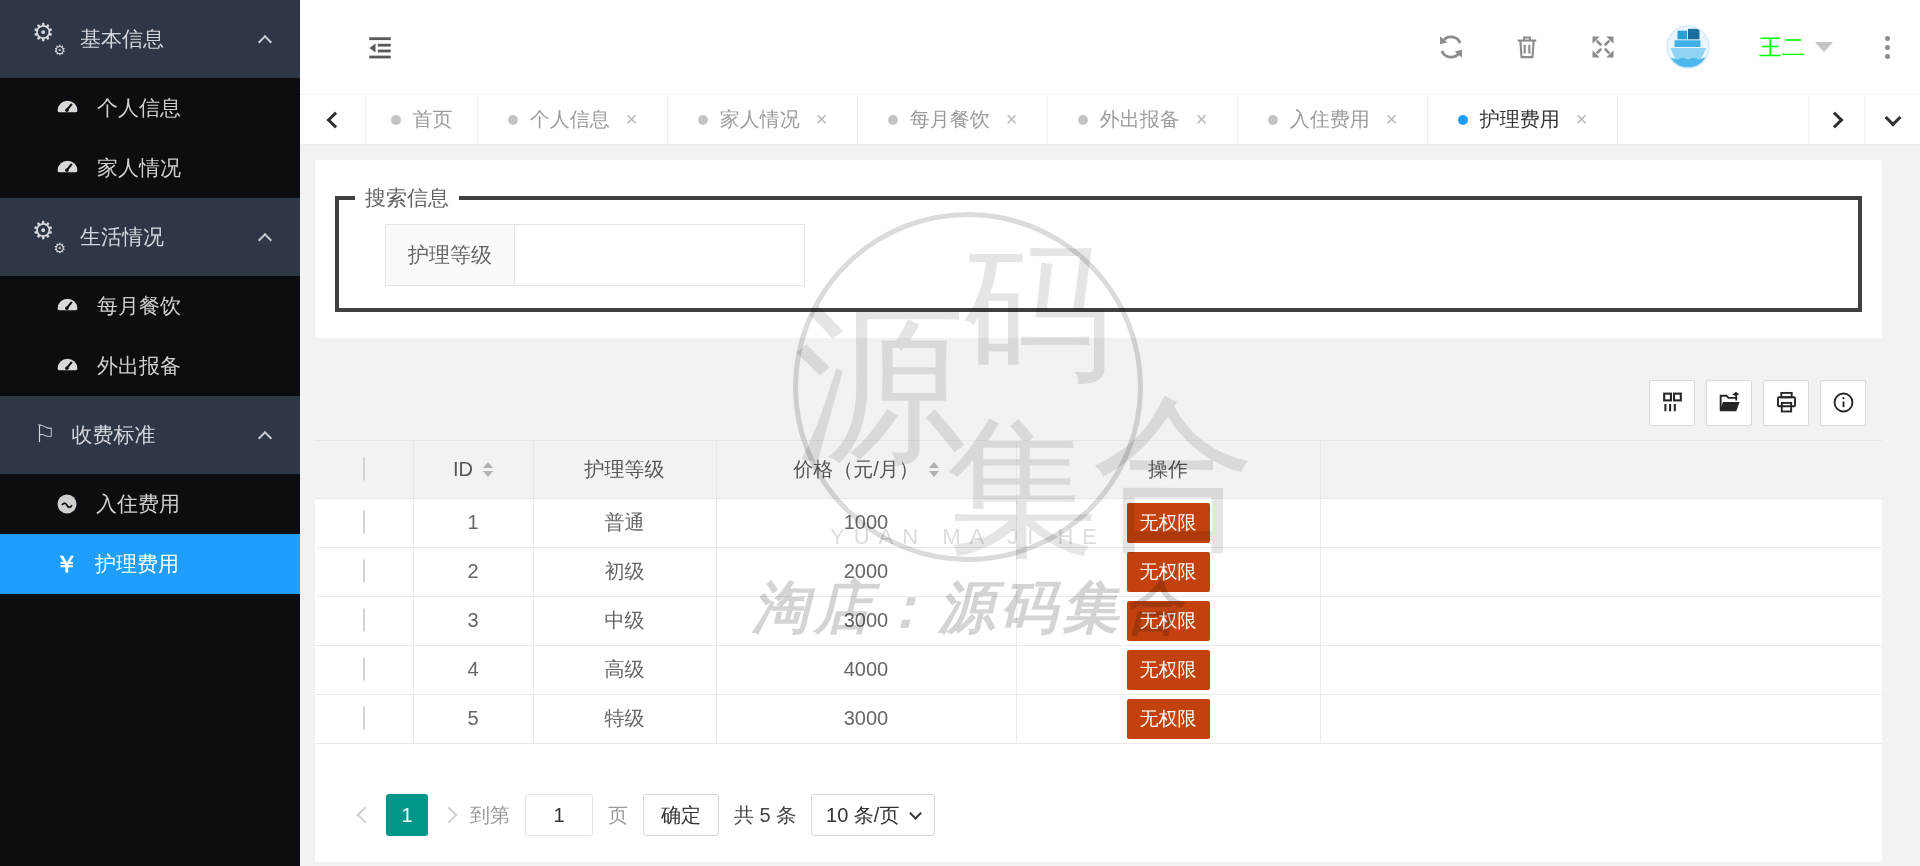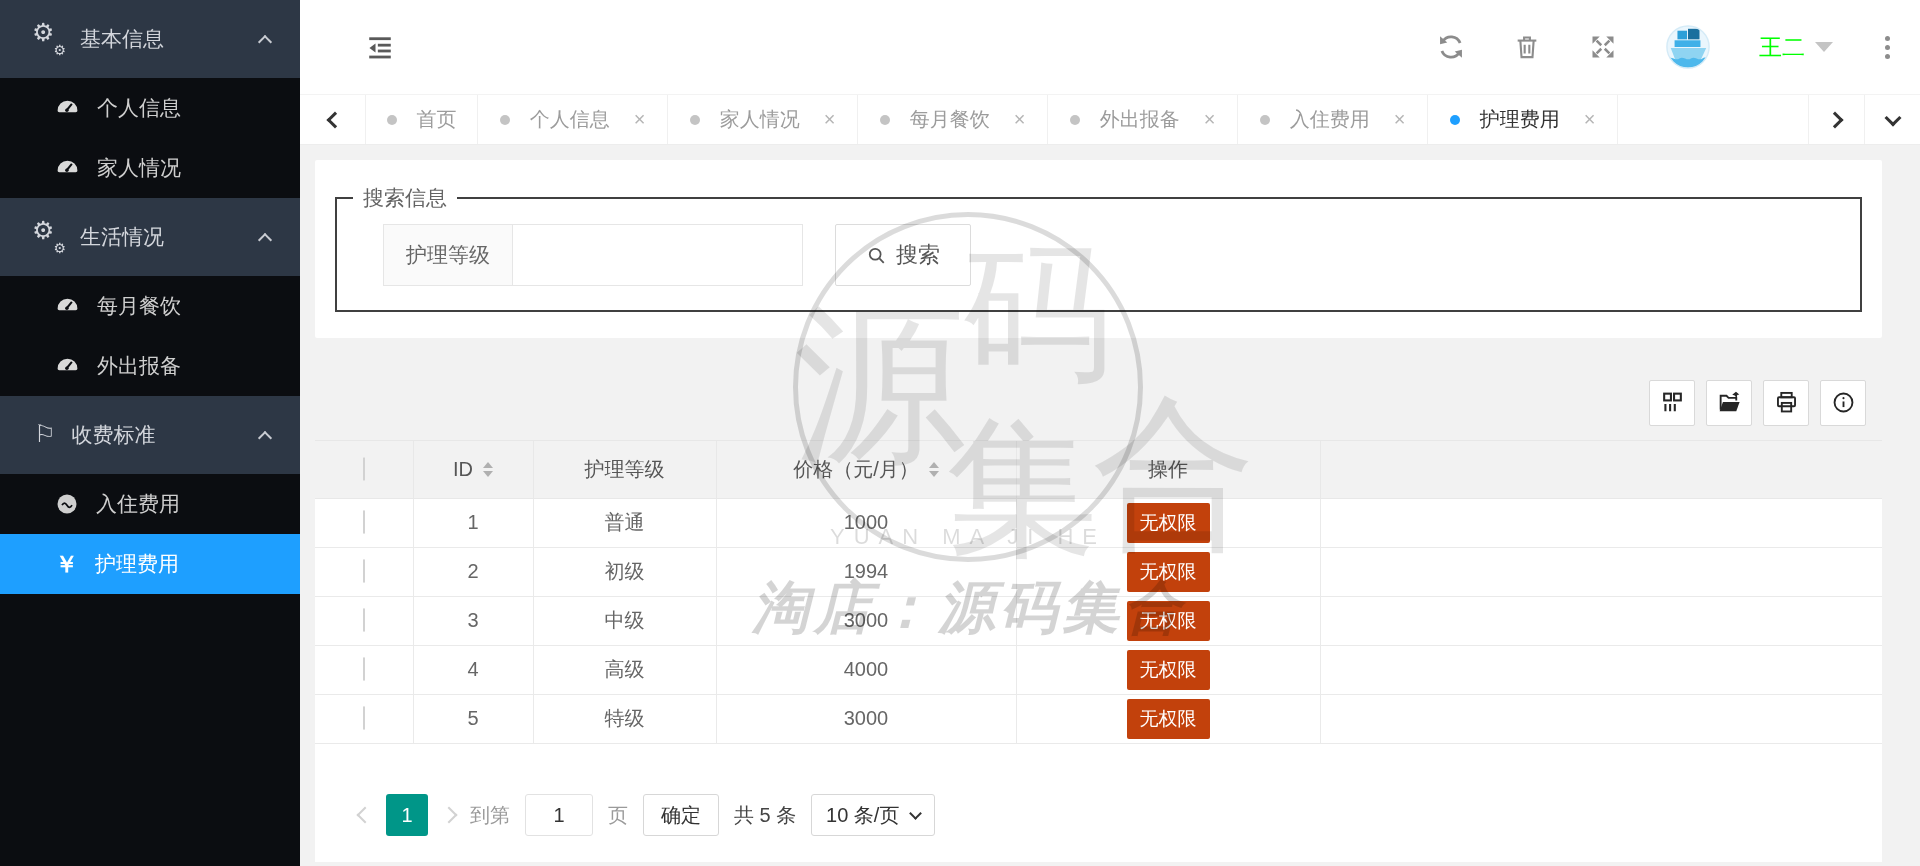--- a/index.html
+++ b/index.html
@@ -38,32 +38,32 @@
   .more-dots i { width:5px; height:5px; border-radius:50%; background:#8c8c8c; }
 
   
   .tabbar { position:absolute; left:300px; top:95px; width:1620px; height:50px; background:#fff; display:flex; align-items:stretch; border-bottom:1px solid #ededed; z-index:4; }
   .tab-arrow { width:66px; display:flex; align-items:center; justify-content:center; border-right:1px solid #f0f0f0; cursor:pointer; }
   .tab-arrow.right-side { border-right:none; border-left:1px solid #f0f0f0; width:56px; }
   .tab-arrow .chev { border-color:#333; border-width:3px; width:12px; height:12px; }
   .chev.left { transform:rotate(45deg); margin-left:4px; }
   .chev.right { transform:rotate(-135deg); margin-right:4px; }
   .chev.down { transform:rotate(-45deg); margin-top:-4px; }
-  .tab { width:190px; display:flex; align-items:center; justify-content:center; gap:20px; border-right:1px solid #f0f0f0; font-size:20px; color:#9c9c9c; cursor:pointer; }
+  .tab { width:190px; display:flex; align-items:center; justify-content:center; gap:12px; border-right:1px solid #f0f0f0; font-size:20px; color:#9c9c9c; cursor:pointer; }
   .tab.home { width:112px; }
   .tab .dot { width:10px; height:10px; border-radius:50%; background:#c4c4c4; }
   .tab.active { color:#333; }
   .tab.active .dot { background:#1e9fff; }
   .tab .close-x { color:#b5b5b5; font-size:20px; margin-left:4px; }
   .tab-spacer { flex:1; }
 
   
   .content { position:absolute; left:300px; top:145px; width:1620px; height:721px; background:#f2f2f2; }
   .search-card { position:absolute; left:15px; top:15px; width:1567px; height:178px; background:#fff; border-radius:2px; }
-  .search-card fieldset { margin:24px 20px 0 20px; border:2px solid #404040; height:128px; }
+  .search-card fieldset { margin:24px 20px 0 20px; border:4px solid #404040; height:128px; }
   .search-card legend { color:#636363; font-size:21px; padding:0 10px; margin-left:16px; }
   .search-row { display:flex; align-items:center; padding:12px 0 0 46px; }
   .input-group { display:flex; height:62px; }
   .input-addon { width:130px; background:#fafafa; border:1px solid #e6e6e6; display:flex; align-items:center; justify-content:center; color:#666; font-size:21px; }
   .input-group input { width:290px; height:62px; border:1px solid #e6e6e6; border-left:none; outline:none; font-size:20px; padding:0 14px; color:#333; }
   .search-btn { margin-left:32px; width:136px; height:62px; background:#fff; border:1px solid #dcdcdc; border-radius:2px; display:flex; align-items:center; justify-content:center; gap:9px; color:#555; font-size:22px; cursor:pointer; }
   .search-btn svg { width:21px; height:21px; }
 
   .table-card { position:absolute; left:15px; top:220px; width:1567px; height:497px; background:#fff; }
   .table-toolbar { height:76px; background:#f2f2f2; border-bottom:1px solid #e7e7e7; display:flex; align-items:center; justify-content:flex-end; gap:11px; padding-right:16px; }
@@ -311,27 +311,20 @@
 <main class="content">
 
   <section class="search-card">
     <fieldset>
       <legend>搜索信息</legend>
       <div class="search-row">
         <div class="input-group">
           <span class="input-addon">护理等级</span>
           <input type="text" value="" style="">
         </div>
-        <button class="search-btn">
-          <svg viewBox="0 0 24 24" fill="none" stroke="currentColor" stroke-width="2">
-              <circle cx="10.5" cy="10.5" r="6.2"></circle>
-              <path d="M15.3 15.3l5 5"></path>
-            </svg>
-          <span>搜索</span>
-        </button>
       </div>
     </fieldset>
   </section>
 
   <section class="table-card">
     <div class="table-toolbar">
       <div class="tool-btn">
         <svg viewBox="0 0 24 24" fill="none" stroke="currentColor" stroke-width="2">
             <rect x="4" y="3.5" width="6.5" height="6.5"></rect>
             <rect x="13.5" y="3.5" width="6.5" height="6.5"></rect>
@@ -410,21 +403,21 @@
           <td>1</td>
           <td>普通</td>
           <td>1000</td>
           <td><button class="action-btn">无权限</button></td>
           <td></td>
         </tr>
         <tr>
           <td><span class="checkbox"></span></td>
           <td>2</td>
           <td>初级</td>
-          <td>1994</td>
+          <td>2000</td>
           <td><button class="action-btn">无权限</button></td>
           <td></td>
         </tr>
         <tr>
           <td><span class="checkbox"></span></td>
           <td>3</td>
           <td>中级</td>
           <td>3000</td>
           <td><button class="action-btn">无权限</button></td>
           <td></td>

